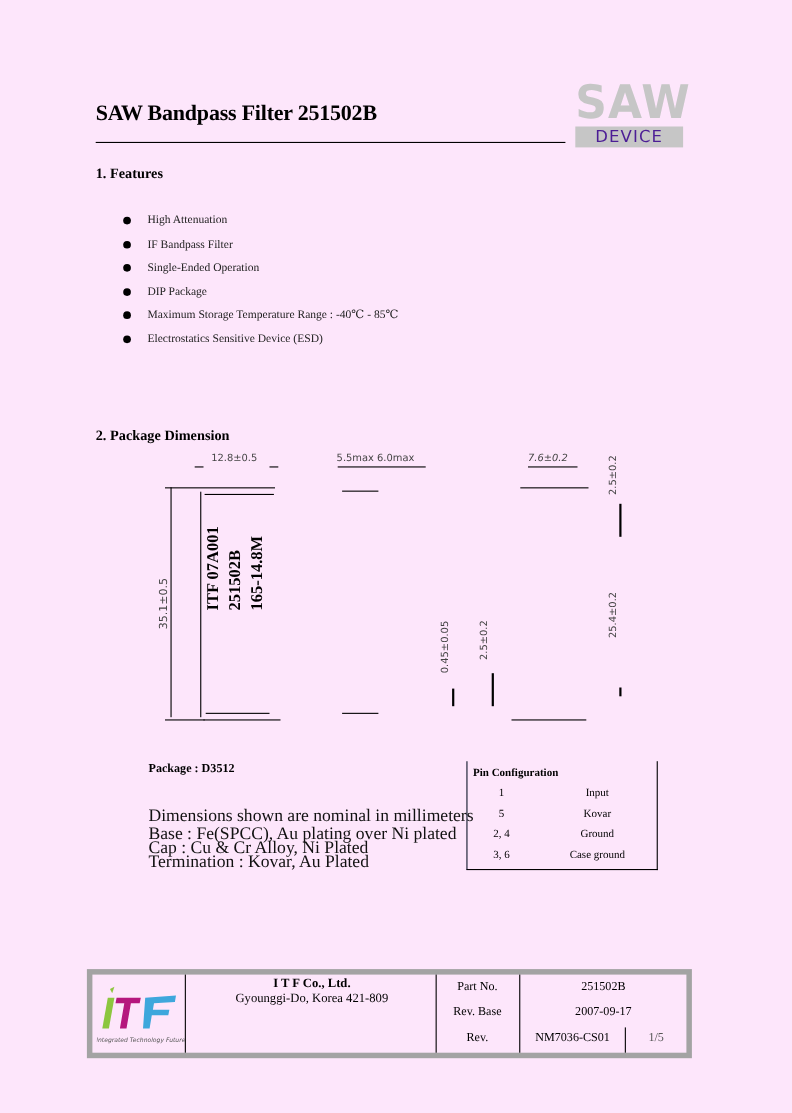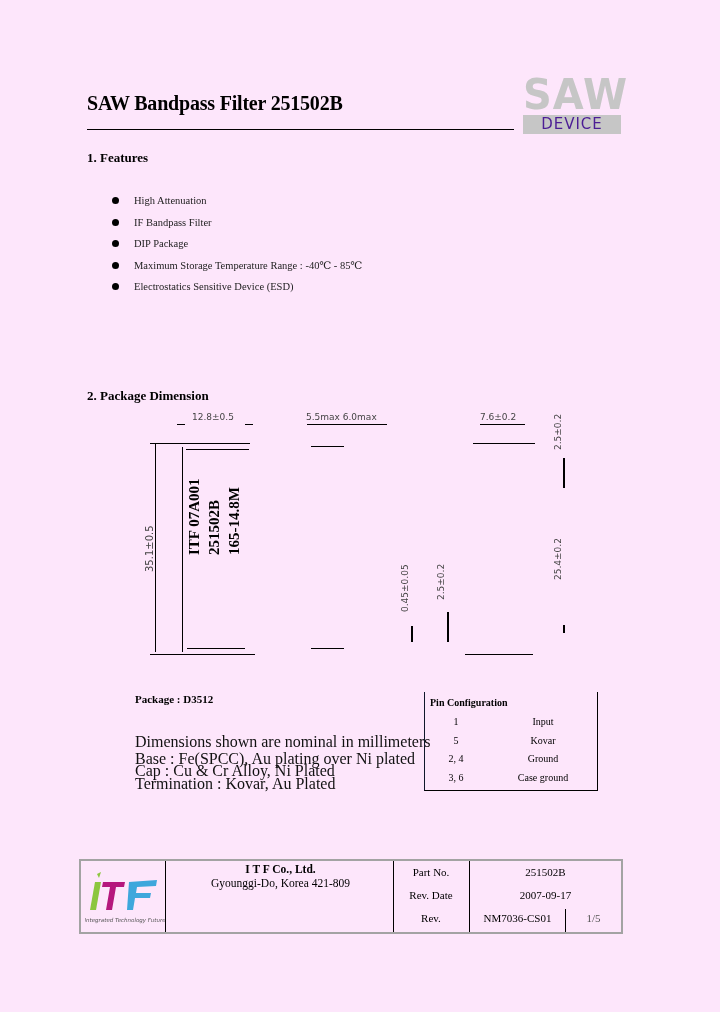--- a/index.html
+++ b/index.html
@@ -27,21 +27,21 @@
     .marking { position:absolute; left:184px; top:555px; transform:rotate(-90deg); transform-origin:left top; white-space:nowrap;
       font-weight:bold; font-size:15px; line-height:20px; }
     .pkg-label { left:135px; top:693px; font-size:11px; font-weight:bold; }
     .notes { left:135px; top:736px; font-size:16px; line-height:12.5px; color:#111; }
     .notes div:first-child { margin-bottom:4px; }
     .pin-box { left:424px; top:692px; width:172px; height:98px; border-left:1px solid #0f172a; border-right:1px solid #000; border-bottom:1px solid #000; }
     .pin-title { position:absolute; left:5px; top:5px; font-size:10px; font-weight:bold; }
     .pin-row { position:absolute; left:0; width:172px; font-size:10px; }
     .pin-row .p { position:absolute; left:20px; width:22px; text-align:center; }
     .pin-row .f { position:absolute; left:78px; width:80px; text-align:center; }
-    .footer { left:79px; top:859px; width:540px; height:71px; border:2px solid #a3a3a3; }
+    .footer { left:79px; top:881px; width:540px; height:71px; border:5px solid #a3a3a3; }
     .f-cell { position:absolute; top:0; height:71px; border-right:1px solid #000; }
     .itf-logo { position:absolute; left:4px; top:5px; width:80px; height:62px; }
     .company { position:absolute; left:87px; top:1px; width:225px; text-align:center; font-size:11.5px; line-height:14px; }
     .company .name { font-weight:bold; }
     .info-label { position:absolute; left:317px; width:76px; text-align:center; font-size:11px; }
     .info-val { position:absolute; text-align:center; font-size:11px; }
   </style>
 </head>
 <body>
 
@@ -49,20 +49,21 @@
 <div class="abs title-rule"></div>
 <div class="abs logo">
   <div class="logo-saw">SAW</div>
   <div class="logo-bar">DEVICE</div>
 </div>
 
 <div class="abs section" style="top:150px;">1. Features</div>
 <ul class="abs feat-list">
   <li><span class="bullet"></span><span>High Attenuation</span></li>
   <li><span class="bullet"></span><span>IF Bandpass Filter</span></li>
+  <li><span class="bullet"></span><span>Single-Ended Operation</span></li>
   <li><span class="bullet"></span><span>DIP Package</span></li>
   <li><span class="bullet"></span><span>Maximum Storage Temperature Range : -40℃ - 85℃</span></li>
   <li><span class="bullet"></span><span>Electrostatics Sensitive Device (ESD)</span></li>
 </ul>
 
 <div class="abs section" style="top:388px;">2. Package Dimension</div>
 
 <div class="abs" style="left:0;top:0;width:720px;height:700px;">
 
   <div class="abs dim" style="left:192px;top:412px;">12.8±0.5</div>
@@ -84,21 +85,21 @@
 
   <div class="abs dim" style="left:306px;top:412px;">5.5max  6.0max</div>
   <div class="line" style="left:307px;top:424px;width:80px;height:1px;"></div>
   <div class="line" style="left:311px;top:446px;width:33px;height:1px;"></div>
   <div class="line" style="left:311px;top:648px;width:33px;height:1px;"></div>
   <div class="vtext dim" style="left:400px;top:612px;">0.45±0.05</div>
   <div class="line" style="left:411px;top:626px;width:2px;height:16px;"></div>
   <div class="vtext dim" style="left:436px;top:600px;">2.5±0.2</div>
   <div class="line" style="left:447px;top:612px;width:2px;height:30px;"></div>
 
-  <div class="abs dim" style="left:480px;top:412px;">7.6±0.2</div>
+  <div class="abs dim" style="left:480px;top:412px;font-style:italic;">7.6±0.2</div>
   <div class="line" style="left:480px;top:424px;width:45px;height:1px;"></div>
   <div class="line" style="left:473px;top:443px;width:62px;height:1px;"></div>
   <div class="line" style="left:465px;top:654px;width:68px;height:1px;"></div>
   <div class="vtext dim" style="left:553px;top:450px;">2.5±0.2</div>
   <div class="line" style="left:563px;top:458px;width:2px;height:30px;"></div>
   <div class="vtext dim" style="left:553px;top:580px;">25.4±0.2</div>
   <div class="line" style="left:563px;top:625px;width:2px;height:8px;"></div>
 </div>
 
 <div class="abs pkg-label">Package : D3512</div>
@@ -139,20 +140,20 @@
       <text x="40" y="56" font-size="5.5" font-style="italic" text-anchor="middle" fill="#555" font-family="DejaVu Sans, sans-serif">Integrated Technology Future</text>
     </svg>
   </div>
   <div class="company">
     <div class="name">I T F   Co., Ltd.</div>
     <div>Gyounggi-Do, Korea 421-809</div>
   </div>
   <div class="f-cell" style="left:312px;width:0;"></div>
   <div class="f-cell" style="left:388px;width:0;"></div>
   <div class="info-label" style="left:312px;top:5px;">Part No.</div>
-  <div class="info-label" style="left:312px;top:28px;">Rev. Date</div>
+  <div class="info-label" style="left:312px;top:28px;">Rev. Base</div>
   <div class="info-label" style="left:312px;top:51px;">Rev.</div>
   <div class="info-val" style="left:389px;top:5px;width:151px;">251502B</div>
   <div class="info-val" style="left:389px;top:28px;width:151px;">2007-09-17</div>
   <div class="info-val" style="left:389px;top:51px;width:95px;">NM7036-CS01</div>
   <div class="abs" style="left:484px;top:48px;width:1px;height:23px;background:#000;"></div>
   <div class="info-val" style="left:485px;top:51px;width:55px;color:#555;">1/5</div>
 </div>
 
 </body></html>

